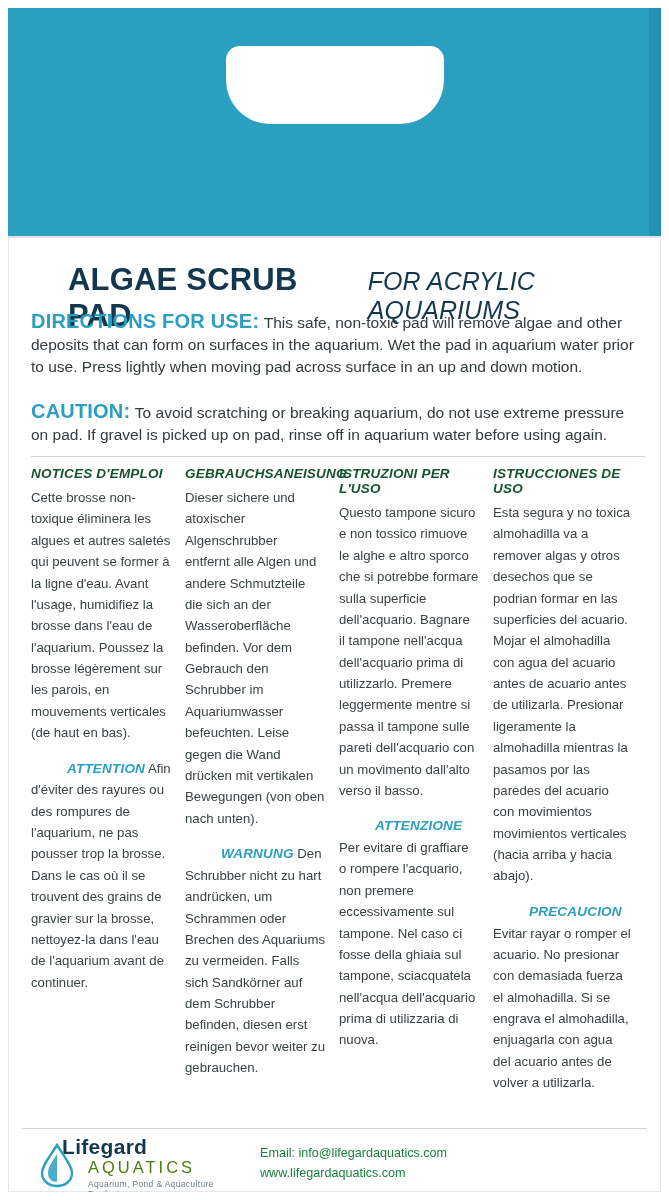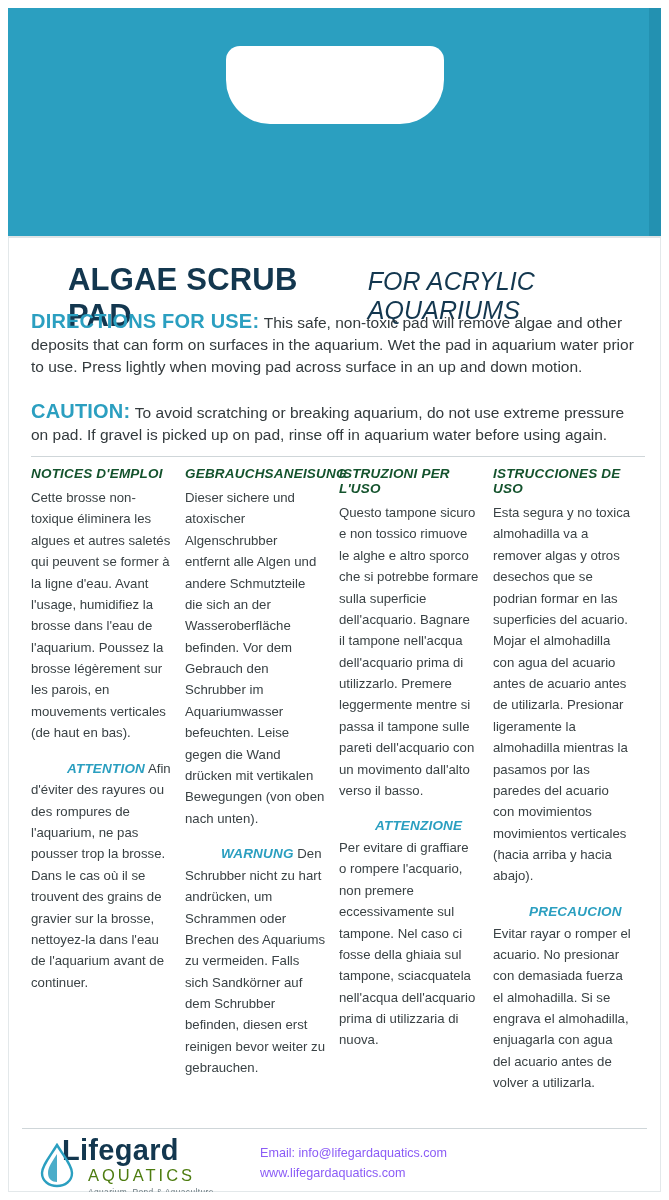--- a/index.html
+++ b/index.html
@@ -180,21 +180,21 @@
     height: 1px;
     background: #cfd6d9;
   }
   .logo-wrap {
     position: absolute;
     left: 28px;
     top: 8px;
     width: 210px;
   }
   .logo-name {
-    font-size: 29px;
+    font-size: 21px;
     font-weight: bold;
     color: #13374f;
     letter-spacing: 0.3px;
     line-height: 1;
   }
   .logo-name .drop-space { padding-left: 26px; }
   .logo-sub {
     font-size: 16.5px;
     color: #4d7c0f;
     letter-spacing: 3px;
@@ -214,21 +214,21 @@
     left: 0px;
     top: 6px;
     width: 42px;
     height: 46px;
   }
   .contact {
     position: absolute;
     left: 252px;
     top: 16px;
     font-size: 12.6px;
-    color: #8b5cf6;
+    color: #15803d;
     line-height: 1.55;
   }
   .bottom-white {
     position: absolute;
     left: 0;
     top: 1192px;
     width: 669px;
     height: 8px;
     background: #ffffff;
   }

